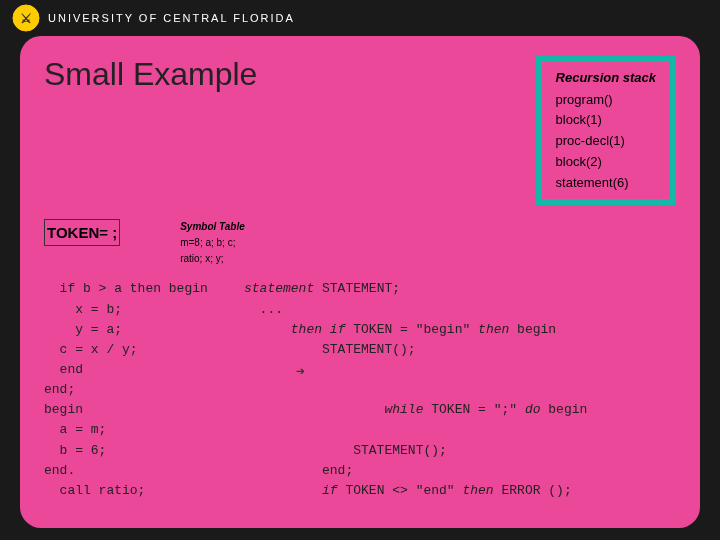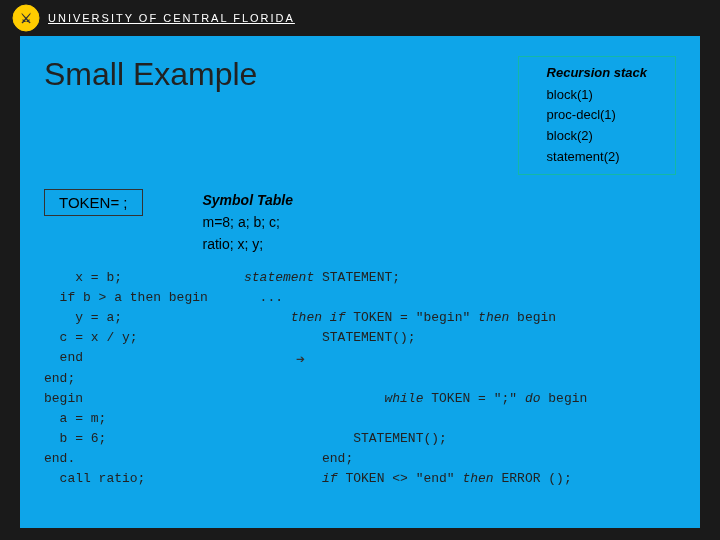--- a/index.html
+++ b/index.html
@@ -23,49 +23,49 @@
     #header-logo {
       width: 28px;
       height: 28px;
     }
     #header-title {
       color: #ffffff;
       font-size: 11px;
       letter-spacing: 2px;
       text-transform: uppercase;
       font-weight: normal;
-      text-decoration: underline;
     }
 
     
     #main {
-      background: #0ea5e9;
+      background: #ec4899;
       margin: 0 20px 0 20px;
       height: 492px;
       padding: 20px 24px 16px 24px;
       position: relative;
       display: flex;
       flex-direction: column;
+      border-radius: 21px;
     }
 
     
     #title-row {
       display: flex;
       align-items: flex-start;
       justify-content: space-between;
       margin-bottom: 14px;
     }
     #page-title {
       font-size: 32px;
       font-weight: normal;
       color: #222;
     }
     #recursion-stack-box {
-      border: 1px solid #14b8a6;
-      padding: 6px 28px;
+      border: 6px solid #14b8a6;
+      padding: 6px 14px;
       min-width: 120px;
       font-size: 13px;
       line-height: 1.5;
     }
     #recursion-stack-title {
       font-style: italic;
       font-size: 13px;
       font-weight: bold;
       margin-bottom: 2px;
     }
@@ -76,27 +76,27 @@
 
     
     #token-row {
       display: flex;
       gap: 60px;
       margin-bottom: 12px;
       align-items: flex-start;
     }
     #token-box {
       border: 1.5px solid #333;
-      padding: 4px 14px;
+      padding: 4px 2px;
       font-size: 15px;
-      font-weight: normal;
+      font-weight: bold;
       white-space: nowrap;
     }
     #symbol-table-block {
-      font-size: 14px;
+      font-size: 10px;
       line-height: 1.6;
     }
     #symbol-table-label {
       font-style: italic;
       font-weight: bold;
     }
 
     
     #content-row {
       display: flex;
@@ -144,42 +144,43 @@
   <span id="header-title">UNIVERSITY OF CENTRAL FLORIDA</span>
 </div>
 
 <div id="main">
 
   <div id="title-row">
     <h1 id="page-title">Small Example</h1>
     <div id="recursion-stack-box">
       <div id="recursion-stack-title">Recursion stack</div>
       <div id="recursion-stack-content">
+        <div>program()</div>
         <div>block(1)</div>
         <div>proc-decl(1)</div>
         <div>block(2)</div>
-        <div>statement(2)</div>
+        <div>statement(6)</div>
       </div>
     </div>
   </div>
 
   <div id="token-row">
     <div id="token-box">TOKEN= ;</div>
     <div id="symbol-table-block">
       <span id="symbol-table-label"><em>Symbol Table</em></span><br>
       <span>m=8; a; b; c;</span><br>
       <span>ratio; x; y;</span>
     </div>
   </div>
 
   <div id="content-row">
 
     <div id="left-code">
+      <span class="code-line">  if b &gt; a then begin</span>
       <span class="code-line">    x = b;</span>
-      <span class="code-line">  if b &gt; a then begin</span>
       <span class="code-line">    y = a;</span>
       <span class="code-line">  c = x / y;</span>
       <span class="code-line">  end</span>
       <span class="code-line">end;</span>
       <span class="code-line">begin</span>
       <span class="code-line">  a = m;</span>
       <span class="code-line">  b = 6;</span>
       <span class="code-line">end.</span>
       <span class="code-line">  call ratio;</span>
     </div>

